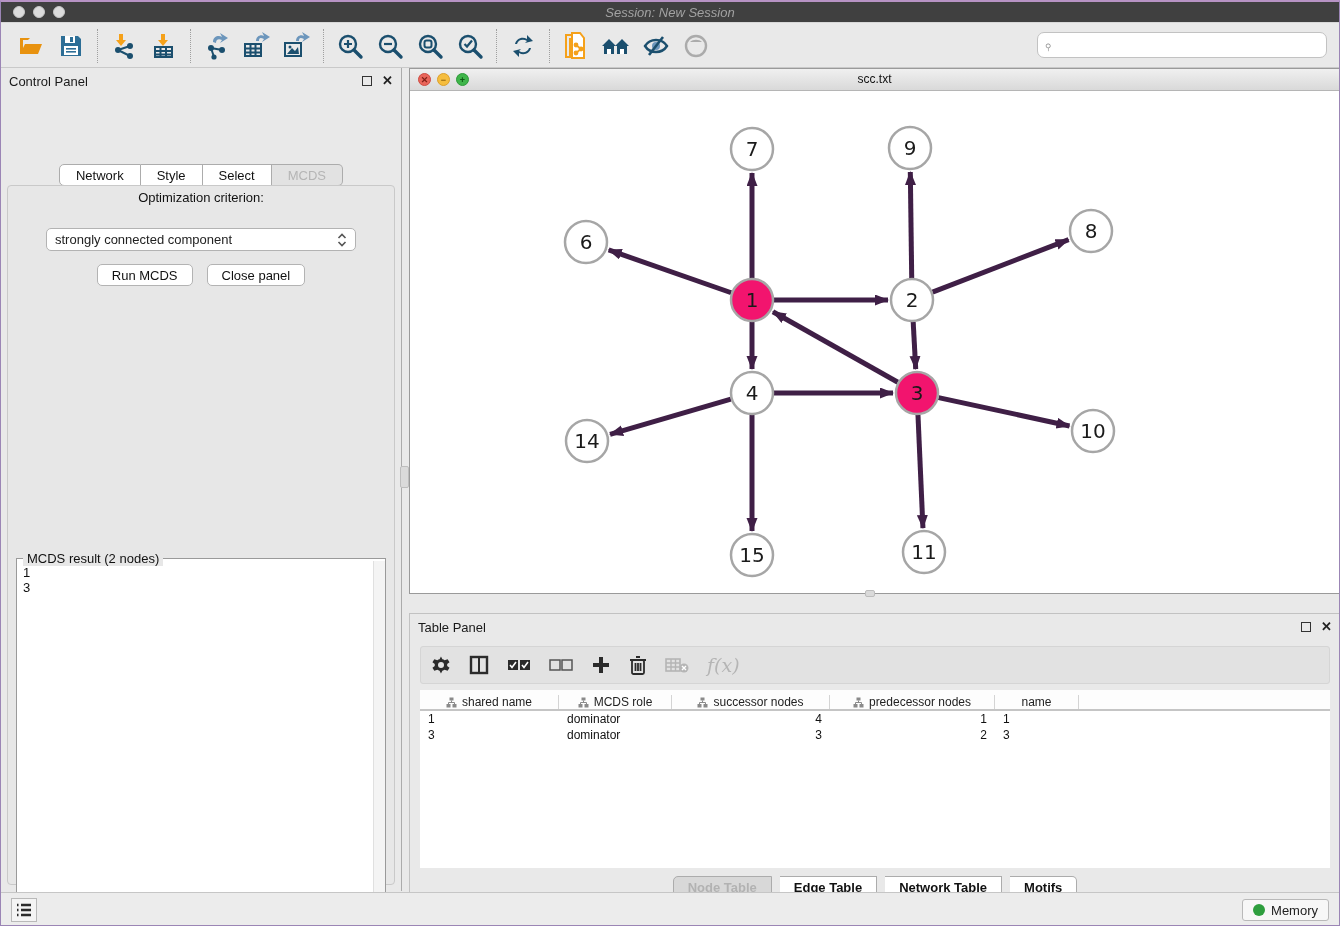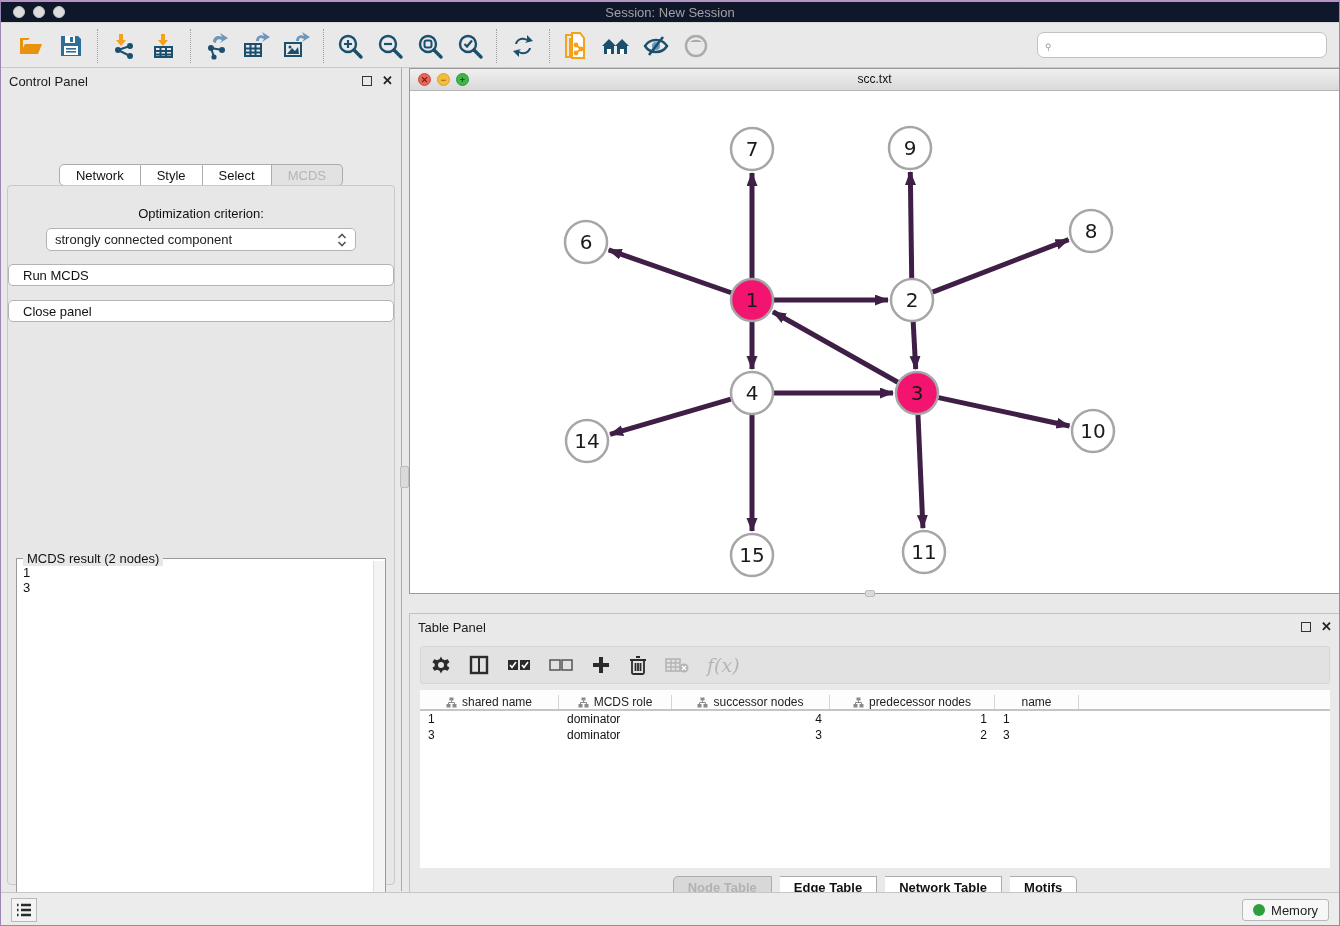--- a/index.html
+++ b/index.html
@@ -7,21 +7,21 @@
   body {
     font-family:"Liberation Sans", sans-serif;
     background:#E9E9E9;
     border:1px solid #9B85B5;
     border-top:2px solid #B793C4;
     position:relative;
     font-size:13px; color:#222;
   }
 
   
-  .titlebar { position:absolute; left:0; top:0; width:100%; height:21px; background:#0f172a; border-bottom:1px solid #D8D8D8; }
+  .titlebar { position:absolute; left:0; top:0; width:100%; height:21px; background:#404040; border-bottom:1px solid #D8D8D8;font-style:italic; }
   .traffic-main { position:absolute; left:12px; top:4px; display:flex; gap:8px; }
   .traffic-main span { width:12px; height:12px; border-radius:50%; background:#DCDCDC; border:1px solid #C6C6C6; }
   .win-title { position:absolute; left:0; right:0; top:3px; text-align:center; color:#A2A2A2; font-size:13px; }
 
   
   .toolbar { position:absolute; left:0; top:22px; width:100%; height:44px; background:#E9E9E9; border-bottom:1px solid #C9C9C9; display:flex; align-items:center; padding-left:10px; }
   .tbtn { width:34px; height:34px; display:flex; align-items:center; justify-content:center; margin:0 3px; }
   .tsep { width:1px; height:34px; margin:0 6px; border-left:1px dotted #9F9F9F; }
   .search-wrap { position:absolute; right:12px; top:8px; width:290px; height:26px; background:#FFF; border:1px solid #C2C2C2; border-radius:7px; display:flex; align-items:center; padding-left:6px; }
   .search-wrap input { border:none; outline:none; flex:1; height:20px; font-size:13px; background:transparent; }
@@ -32,24 +32,24 @@
   .panel-head { height:26px; display:flex; align-items:center; padding:0 8px; }
   .panel-head .ph-title { flex:1; font-size:13px; color:#1A1A1A; }
   .ph-float { width:10px; height:10px; border:1.5px solid #333; margin-right:10px; }
   .ph-close { font-weight:bold; color:#222; font-size:13px; line-height:10px; }
   .ctl-tabs { position:absolute; left:0; top:96px; width:100%; display:flex; justify-content:center; }
   .ctl-tab { height:22px; padding:0 16px; background:#FFF; border:1px solid #ACACAC; border-left:none; font-size:13px; display:flex; align-items:center; color:#111; }
   .ctl-tab:first-child { border-left:1px solid #ACACAC; border-radius:5px 0 0 5px; }
   .ctl-tab:last-child { border-radius:0 5px 5px 0; }
   .ctl-tab.active { background:#E2E2E2; color:#B5B5B5; }
   .ctl-pane { position:absolute; left:6px; top:117px; width:388px; height:700px; background:#E7E7E7; border:1px solid #C9C9C9; border-radius:4px; }
-  .opt-label { position:absolute; left:0; top:20px; width:100%; text-align:center; font-size:13px; color:#111; }
+  .opt-label { position:absolute; left:0; top:4px; width:100%; text-align:center; font-size:13px; color:#111; }
   .opt-select { position:absolute; left:38px; top:42px; width:310px; height:23px; background:#FFF; border:1px solid #B3B3B3; border-radius:5px; display:flex; align-items:center; padding:0 8px; font-size:13px; }
   .opt-select .sel-text { flex:1; }
-  .btn-row { position:absolute; left:0; top:78px; width:100%; display:flex; justify-content:center; gap:14px;flex-direction:column; }
+  .btn-row { position:absolute; left:0; top:78px; width:100%; display:flex; justify-content:center; gap:14px; }
   .btn { height:22px; padding:0 14px; background:#FFF; border:1px solid #B3B3B3; border-radius:5px; font-size:13px; display:flex; align-items:center; color:#111; }
   .mcds-result { position:absolute; left:8px; top:372px; width:370px; height:378px; border:1px solid #9A9A9A; background:#FFF; }
   .mcds-legend { position:absolute; left:6px; top:-8px; background:#E7E7E7; padding:0 4px; font-size:13px; color:#111; }
   .mcds-lines { position:absolute; left:0; top:2px; right:13px; bottom:0; padding:4px 6px; font-size:13px; white-space:pre-line; color:#111; overflow:hidden; }
   .mcds-scroll { position:absolute; right:0; top:2px; width:12px; bottom:1px; background:#F4F4F4; border-left:1px solid #E0E0E0; }
 
   
   .net-window { position:absolute; left:408px; top:66px; width:931px; height:526px; border:1px solid #9A9A9A; background:#FFF; }
   .net-titlebar { height:22px; background:linear-gradient(#F0F0F0,#D9D9D9); border-bottom:1px solid #B5B5B5; position:relative; }
   .traffic-net { position:absolute; left:8px; top:4px; display:flex; gap:6px; }

